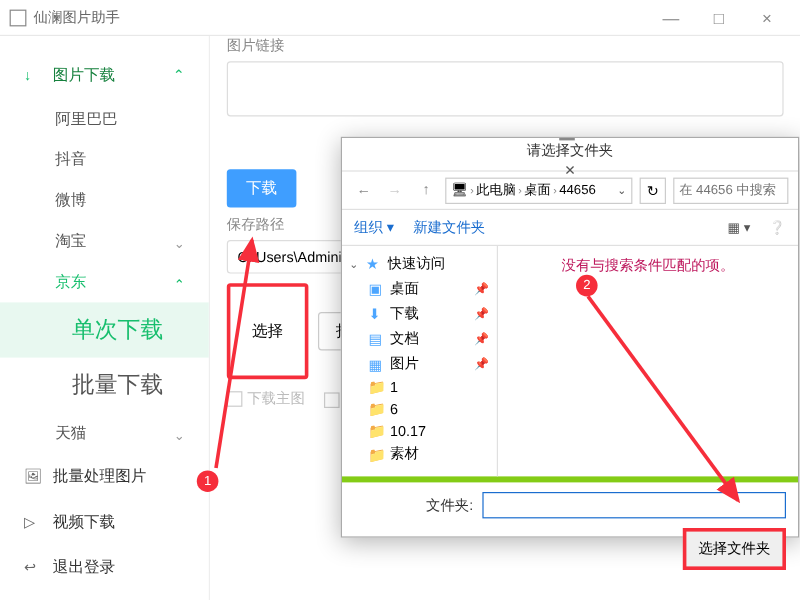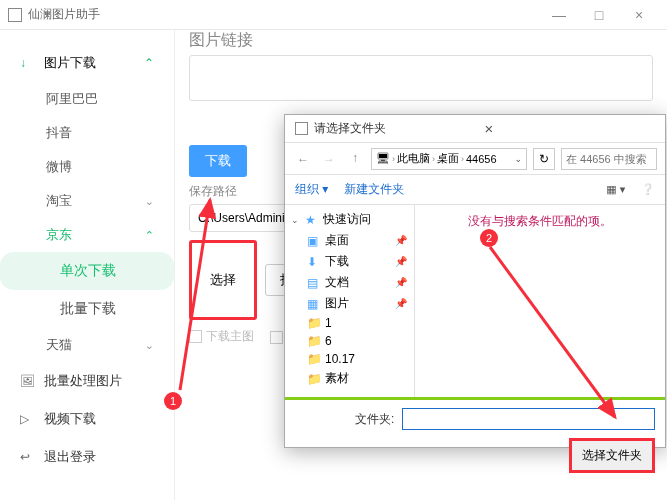--- a/index.html
+++ b/index.html
@@ -11,40 +11,40 @@
 .titlebar .winbtn { width: 40px; text-align: center; color: #888; font-size: 14px; cursor: pointer; }
 
 .main { display: flex; height: 470px; }
 .sidebar { width: 175px; border-right: 1px solid #eee; padding-top: 14px; }
 .side-group { display: flex; align-items: center; padding: 10px 20px; cursor: pointer; }
 .side-group .gicon { width: 16px; margin-right: 8px; color: #17be6d; }
 .side-group .glabel { flex: 1; color: #333; font-size: 13px; }
 .side-group .chev { color: #17be6d; font-size: 12px; }
 .side-group.black .glabel { color: #333; }
 .side-group.black .gicon, .side-group.black .chev { color: #666; }
-.side-item { padding: 8px 20px 8px 46px; font-size: 13px; color: #555; display: flex; align-items: center; cursor: pointer; }
+.side-item { padding: 8px 20px 8px 46px; font-size: 13px; color: #555; display: flex; align-items: flex-end; cursor: pointer; }
 .side-item .chev { margin-left: auto; color: #999; font-size: 11px; }
 .side-item.active { color: #17be6d; }
-.side-sub { padding: 10px 20px 10px 60px; font-size: 14px; color: #555; cursor: pointer; border-radius: 14px; }
+.side-sub { padding: 10px 20px 10px 60px; font-size: 19px; color: #555; cursor: pointer; }
 .side-sub.on { background: #e8f8f0; color: #17be6d; }
 
 .content { flex: 1; padding: 0 14px; position: relative; }
-.field-label { color: #888; font-size: 16px; margin-top: 0; }
+.field-label { color: #888; font-size: 12px; margin-top: 0; }
 .link-input { width: 100%; height: 46px; border: 1px solid #ddd; border-radius: 3px; margin-top: 4px; }
 .dl-btn { background: #3f9eff; color: #fff; border: none; border-radius: 3px; padding: 7px 16px; font-size: 13px; margin-top: 44px; cursor: pointer; }
 .save-label { color: #888; font-size: 12px; margin-top: 6px; }
 .path-input { width: 100%; height: 28px; border: 1px solid #ddd; border-radius: 3px; padding: 0 8px; font-size: 12px; margin-top: 4px; }
 .btn-row { display: flex; gap: 8px; margin-top: 8px; align-items: center; }
 .btn { background: #fff; border: 1px solid #ccc; border-radius: 3px; padding: 6px 14px; font-size: 13px; cursor: pointer; }
 .btn.highlight { border: 3px solid #f62e3b; padding: 28px 18px; }
 .chk-row { display: flex; gap: 16px; margin-top: 8px; color: #bbb; font-size: 12px; align-items: center; }
 .chk { width: 13px; height: 13px; border: 1px solid #ccc; display: inline-block; vertical-align: middle; margin-right: 4px; }
 
 .dialog { position: absolute; left: 284px; top: 114px; width: 382px; height: 334px; background: #fff; border: 1px solid #aaa; box-shadow: 0 4px 20px rgba(0,0,0,.3); }
-.dlg-title { height: 28px; display: flex; align-items: center; padding: 0 10px; font-size: 12px; color: #333; border-bottom: 1px solid #e0e0e0; }
+.dlg-title { height: 28px; display: flex; align-items: center; padding: 0 10px; font-size: 12px; color: #333; border-bottom: 1px solid #e0e0e0; flex-direction: column; }
 .dlg-title .app-icon { width: 13px; height: 13px; border: 1px solid #888; margin-right: 6px; }
 .dlg-title span { flex: 1; }
 .dlg-title .close { font-size: 15px; color: #555; cursor: pointer; }
 .dlg-nav { height: 32px; display: flex; align-items: center; padding: 0 8px; gap: 6px; border-bottom: 1px solid #e0e0e0; }
 .navbtn { width: 20px; height: 20px; text-align: center; line-height: 18px; color: #888; cursor: pointer; }
 .crumbs { flex: 1; height: 22px; border: 1px solid #ccc; display: flex; align-items: center; padding: 0 4px; font-size: 11px; gap: 2px; }
 .crumbs .sep { color: #888; font-size: 9px; }
 .crumbs .drop { margin-left: auto; color: #555; font-size: 9px; }
 .refresh { width: 22px; height: 22px; border: 1px solid #ccc; text-align: center; line-height: 20px; cursor: pointer; }
 .search { width: 96px; height: 22px; border: 1px solid #ccc; font-size: 11px; padding: 0 4px; color: #888; }
@@ -57,21 +57,21 @@
 .tree-item { display: flex; align-items: center; padding: 2px 6px; gap: 4px; cursor: pointer; }
 .tree-item .exp { width: 10px; font-size: 9px; color: #666; }
 .tree-item .ficon { width: 14px; font-size: 12px; }
 .tree-item .flabel { flex: 1; white-space: nowrap; overflow: hidden; }
 .tree-item .pin { font-size: 10px; color: #888; }
 .tree-item.sub { padding-left: 22px; }
 .star { color: #4da6ff; }
 .folder { color: #f6c557; }
 .bluefolder { color: #4da6ff; }
 .files { flex: 1; padding: 8px; font-size: 12px; color: #be185d; text-align: center; }
-.dlg-foot { padding: 8px 10px; border-top: 3px solid #84cc16; }
+.dlg-foot { padding: 8px 10px; border-top: 5px solid #84cc16; }
 .foot-row { display: flex; align-items: center; gap: 8px; }
 .foot-row label { font-size: 12px; color: #333; margin-left: 60px; }
 .foot-input { flex: 1; height: 22px; border: 1px solid #1a6dcf; padding: 0 4px; font-size: 12px; }
 .foot-btns { display: flex; justify-content: flex-end; gap: 6px; margin-top: 8px; }
 .dbtn { background: #efefef; border: 1px solid #bbb; padding: 4px 12px; font-size: 12px; cursor: pointer; }
 .dbtn.hl { border: 3px solid #f62e3b; padding: 6px 10px; }
 
 .anno1 { position: absolute; left: 164px; top: 392px; width: 18px; height: 18px; background: #f62e3b; color: #fff; border-radius: 50%; text-align: center; line-height: 18px; font-size: 11px; pointer-events: none; }
 .anno2 { position: absolute; left: 480px; top: 229px; width: 18px; height: 18px; background: #f62e3b; color: #fff; border-radius: 50%; text-align: center; line-height: 18px; font-size: 11px; pointer-events: none; }
 svg.arrow { position: absolute; pointer-events: none; }
@@ -84,21 +84,21 @@
   <div class="title">仙澜图片助手</div>
   <div class="winbtn">—</div>
   <div class="winbtn">□</div>
   <div class="winbtn">×</div>
 </div>
 
 <div class="main">
   <div class="sidebar">
     <div class="side-group">
       <span class="gicon">↓</span>
-      <span class="glabel" style="color:#000000">图片下载</span>
+      <span class="glabel" style="color:#15803d">图片下载</span>
       <span class="chev">⌃</span>
     </div>
     <div class="side-item">
         <span>阿里巴巴</span>
       </div>
     <div class="side-item">
         <span>抖音</span>
       </div>
     <div class="side-item">
         <span>微博</span>

